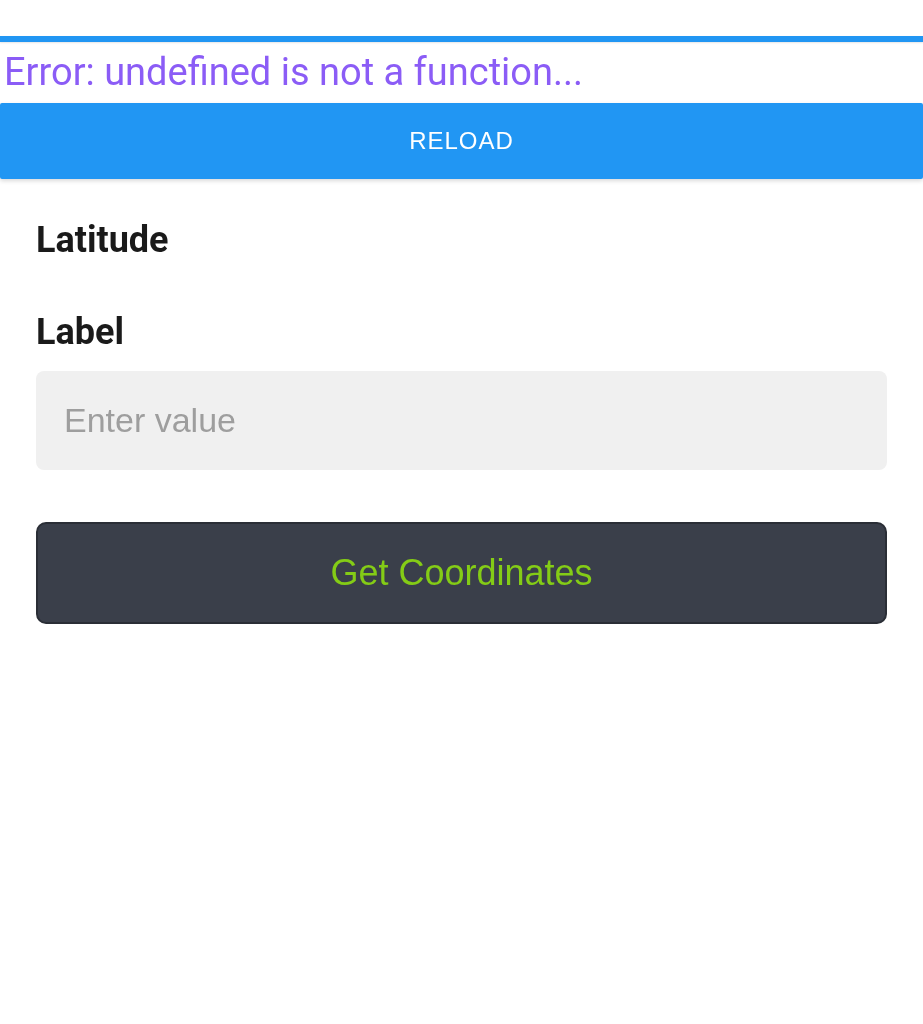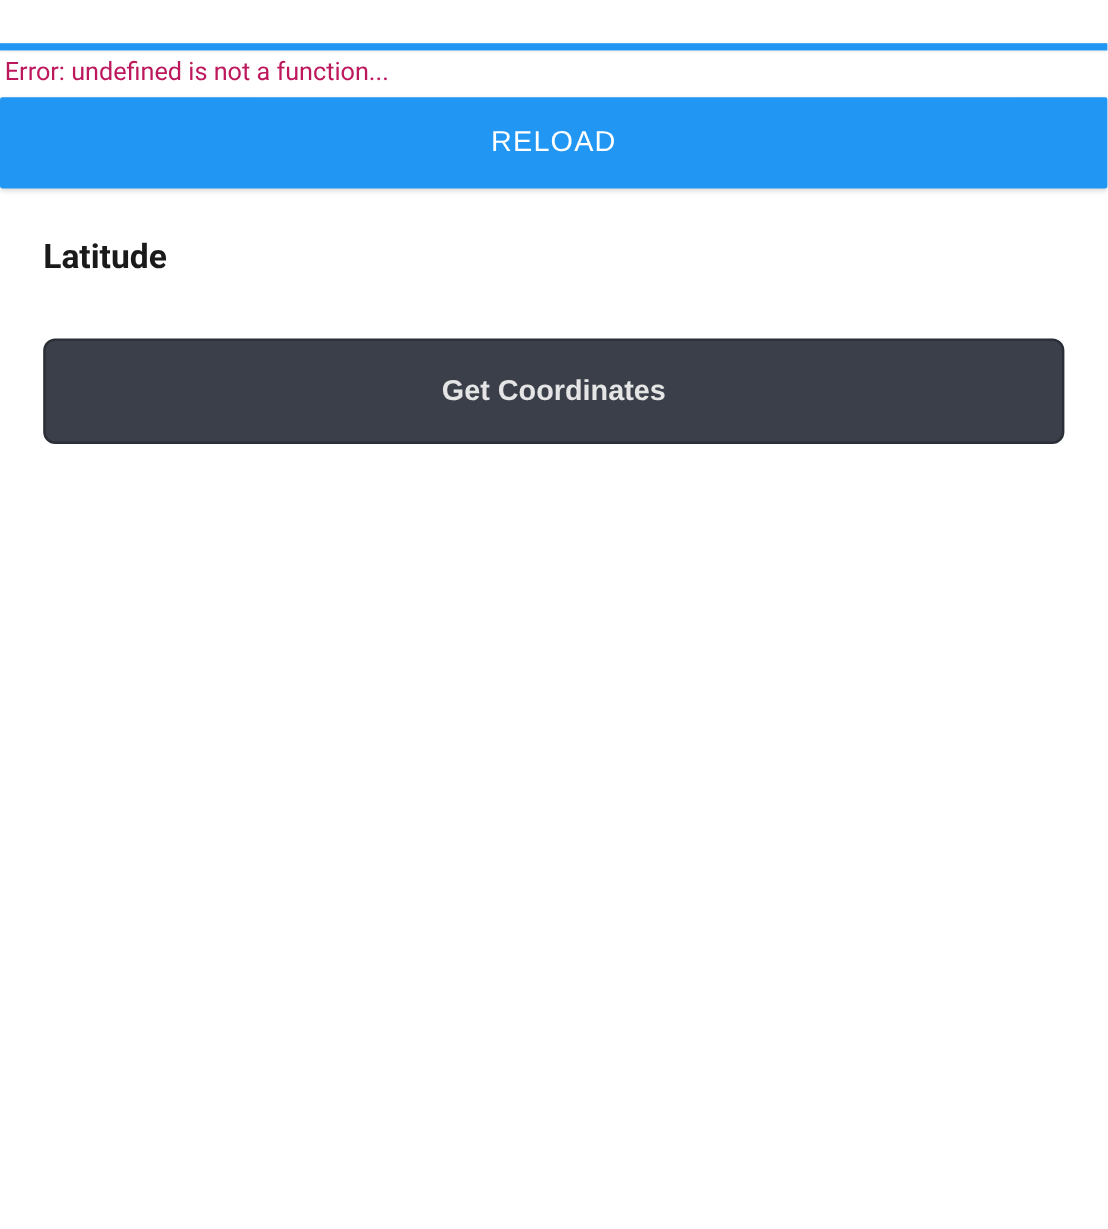--- a/index.html
+++ b/index.html
@@ -12,22 +12,22 @@
       background: #fff;
       width: 923px;
     }
     .top-border {
       height: 6px;
       background: #2196f3;
       margin-top: 36px;
       box-shadow: 0 1px 2px rgba(0,0,0,0.1);
     }
     .error-text {
-      font-size: 21px;
-      color: #be185d;
+      font-size: 38px;
+      color: #8b5cf6;
       padding: 6px 4px;
       line-height: 1.3;
     }
     .reload-button {
       width: 100%;
       background: #2196f3;
       color: #fff;
       border: none;
       font-size: 24px;
       font-weight: 500;
@@ -37,21 +37,21 @@
       box-shadow: 0 2px 4px rgba(0,0,0,0.15);
       border-radius: 2px;
     }
     .form-container {
       padding: 40px 36px 0 36px;
     }
     .form-group {
       margin-bottom: 50px;
     }
     .field-label {
-      font-size: 28px;
+      font-size: 36px;
       font-weight: 700;
       color: #1a1a1a;
       display: block;
       margin-bottom: 18px;
     }
     .field-input {
       width: 100%;
       background: #f0f0f0;
       border: none;
       border-radius: 8px;
@@ -59,25 +59,25 @@
       font-size: 34px;
       color: #1a1a1a;
       outline: none;
     }
     .field-input::placeholder {
       color: #9e9e9e;
     }
     .get-coords-button {
       width: 100%;
       background: #3a3f4a;
-      color: #e5e5e5;
+      color: #84cc16;
       border: 2px solid #2a2e36;
       border-radius: 10px;
-      font-size: 24px;
-      font-weight: 700;
+      font-size: 36px;
+      font-weight: 400;
       padding: 28px 0;
       cursor: pointer;
       margin-top: 2px;
     }
   </style>
 </head>
 <body>
 
 
 
@@ -87,19 +87,23 @@
 
 <button class="reload-button">RELOAD</button>
 
 <div class="form-container">
   
   <div class="form-group">
     <label class="field-label">Latitude</label>
   </div>
 
 
+  <div class="form-group">
+    <label class="field-label">Label</label>
+    <input type="text" class="field-input" placeholder="Enter value" style="">
+  </div>
 
   <button class="get-coords-button">Get Coordinates</button>
 
 </div>
 
 
 
 
 </body></html>

